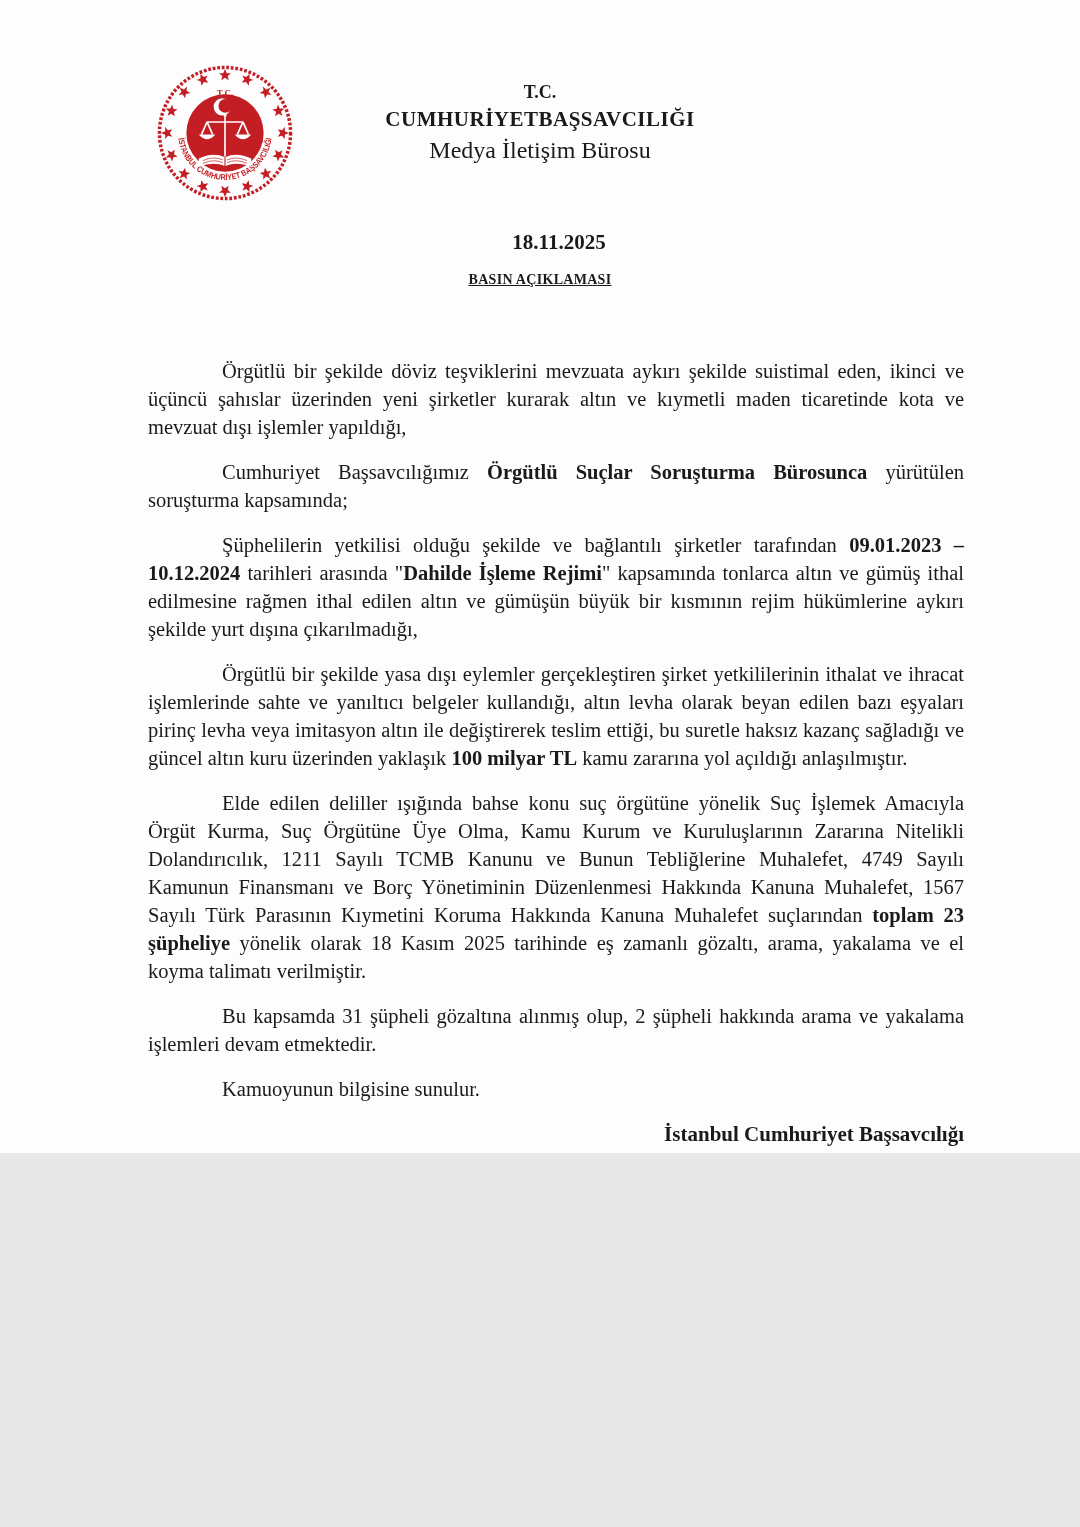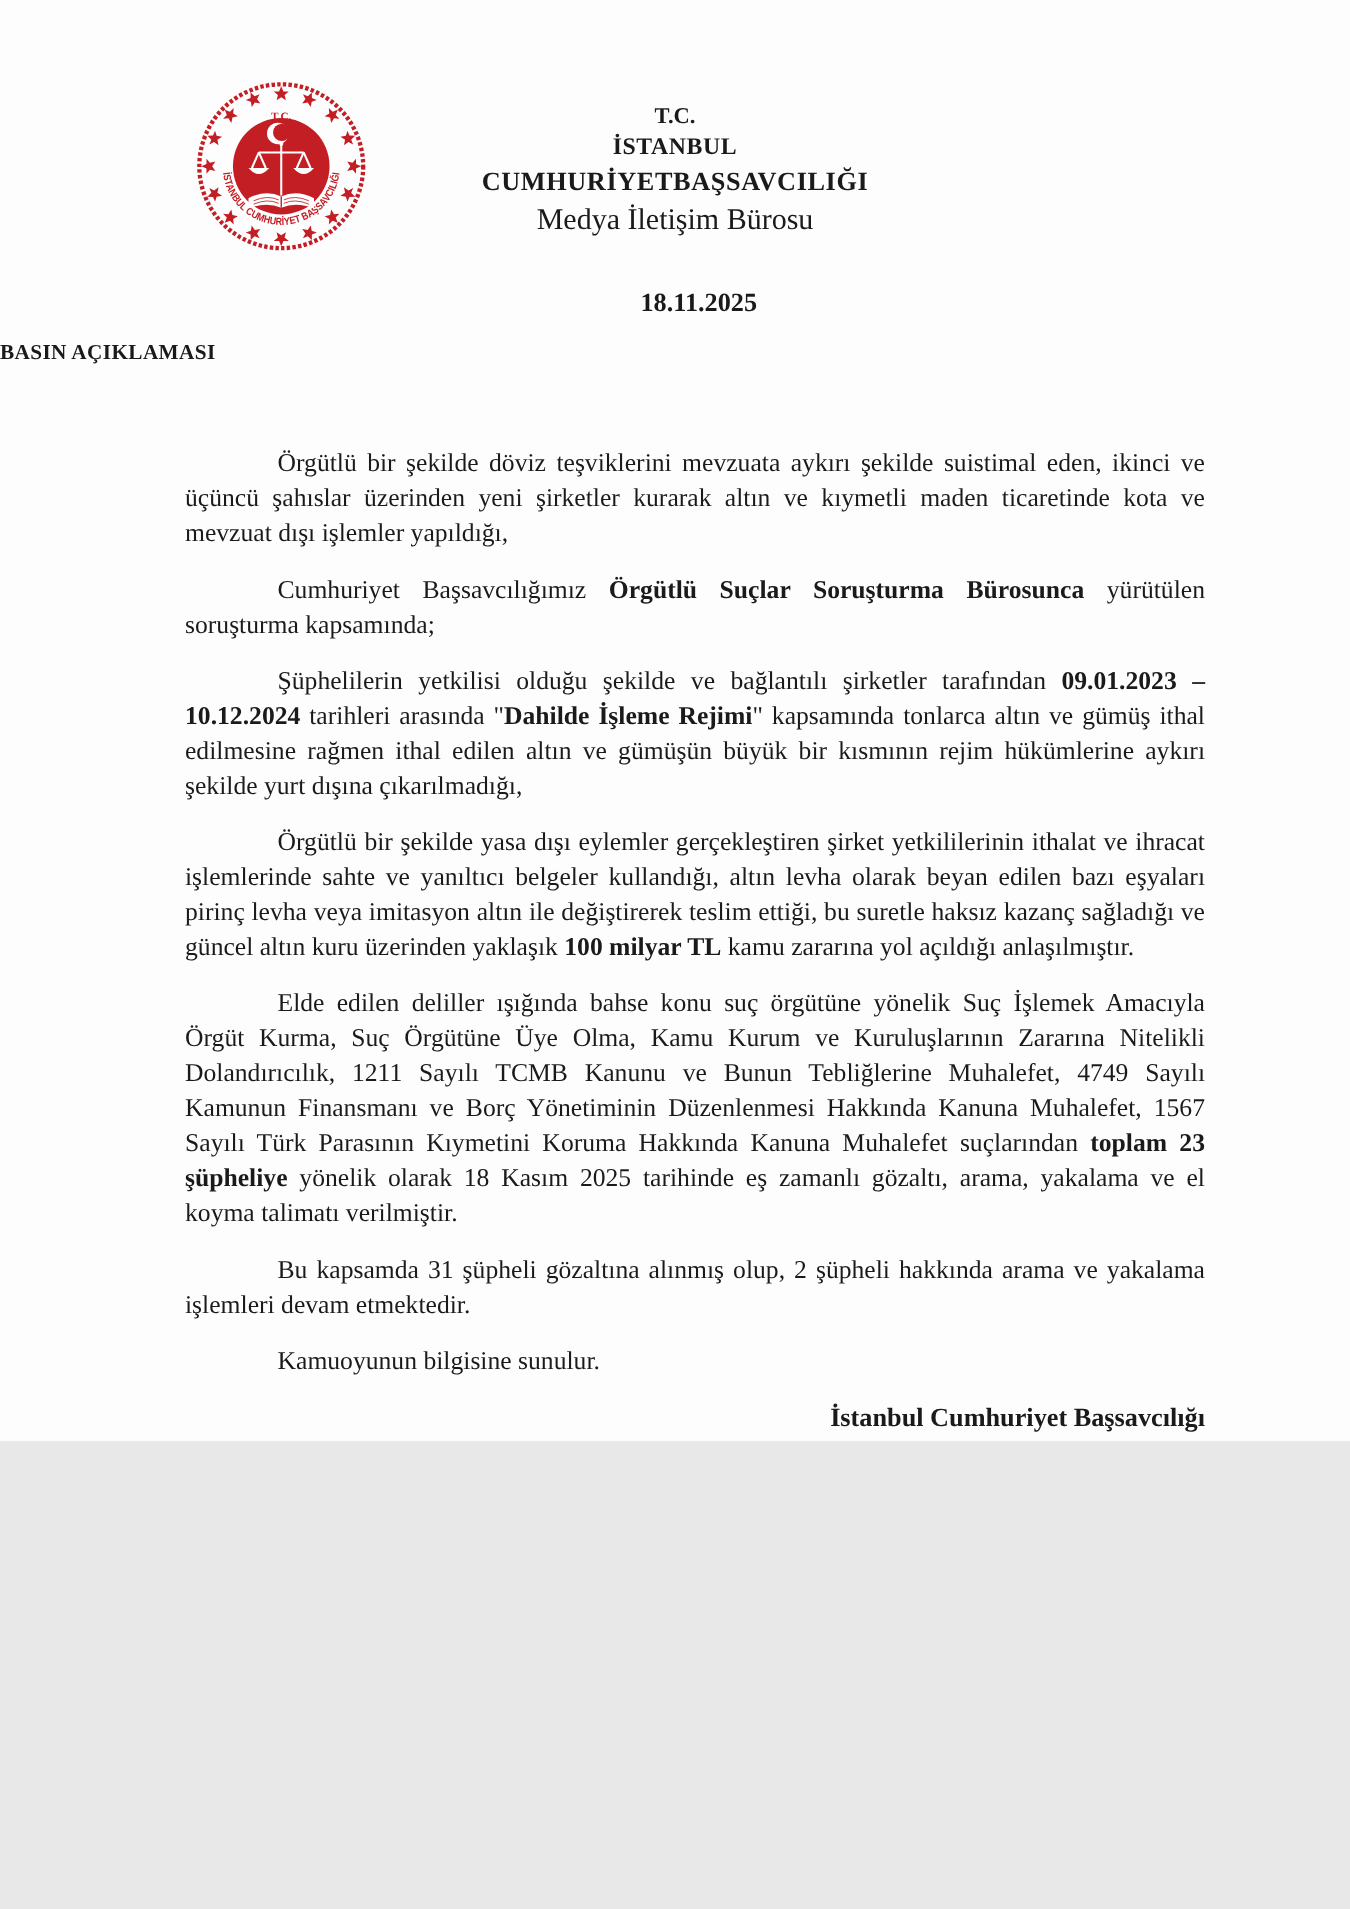--- a/index.html
+++ b/index.html
@@ -24,21 +24,21 @@
   .org-line1 { font-size:18px; font-weight:bold; }
   .org-line2 { font-size:19px; font-weight:bold; margin-top:4px; letter-spacing:0.5px; }
   .org-line3 { font-size:21px; font-weight:bold; margin-top:4px; letter-spacing:0.5px; }
   .org-line4 { font-size:24px; margin-top:6px; }
   .date-row {
     position:absolute; top:230px; left:148px; width:822px;
     text-align:center; font-weight:bold; font-size:21px;
   }
   .doc-title {
     position:absolute; top:272px; left:0; width:1080px;
-    text-align:left; font-weight:bold; font-size:17px; letter-spacing:0.3px;
+    text-align:center; font-weight:bold; font-size:14px; letter-spacing:0.3px;text-decoration:underline;
   }
   .body-block {
     position:absolute; top:357px; left:148px; width:816px;
     font-size:20.5px; line-height:28px; text-align:justify;
   }
   .para { margin:0 0 17px 0; text-indent:74px; }
   .para b { font-weight:bold; }
   .signature {
     text-align:right; font-weight:bold; font-size:21px;
     margin-top:12px; line-height:28px;
@@ -103,21 +103,20 @@
 
     <g>
       <path d="M62,137 Q82,127 100,135 Q118,127 138,137 L138,149 Q118,141 100,148 Q82,141 62,149 Z" fill="#ffffff"></path>
       <path d="M100,135 L100,148" stroke="#c41e25" stroke-width="1.6"></path>
       <path d="M68,140 Q84,133 97,139 M68,144 Q84,137 97,143 M132,140 Q116,133 103,139 M132,144 Q116,137 103,143" stroke="#c41e25" stroke-width="1" fill="none"></path>
     </g>
   </svg>
 
   <div class="org-block">
     <div class="org-line1">T.C.</div>
-    <div class="org-line2">İSTANBUL</div>
     <div class="org-line3">CUMHURİYETBAŞSAVCILIĞI</div>
     <div class="org-line4">Medya İletişim Bürosu</div>
   </div>
 
   <div class="date-row">18.11.2025</div>
 
   <div class="doc-title">BASIN AÇIKLAMASI</div>
 
   <div class="body-block">
 

